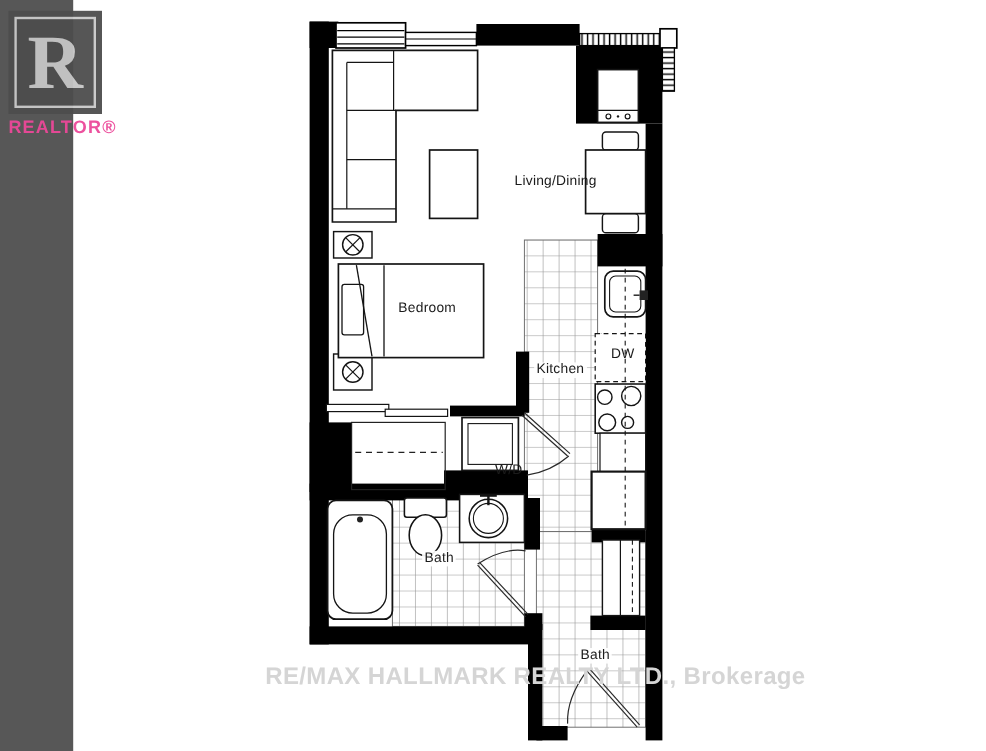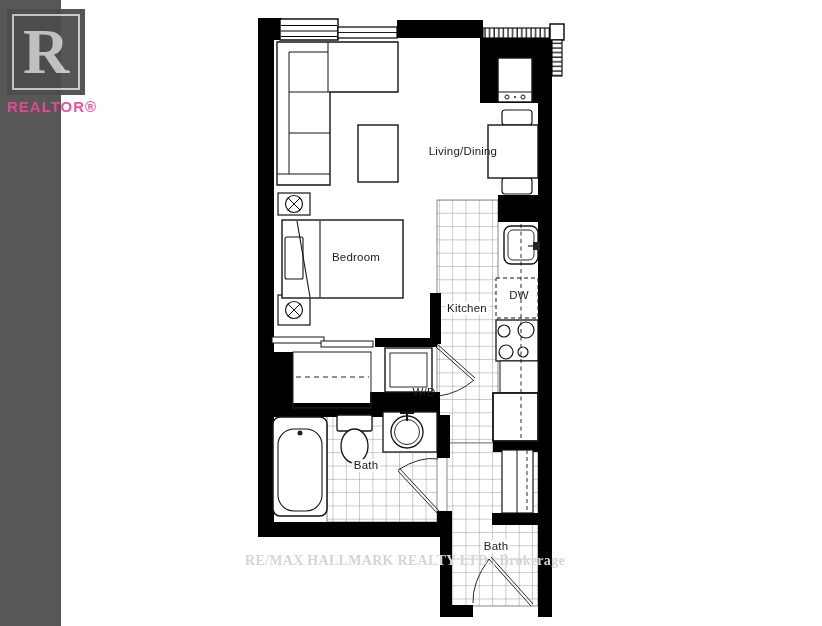--- a/index.html
+++ b/index.html
@@ -18,22 +18,22 @@
   .logo-box{position:relative;width:78px;height:86px;background:#4d4d4d;}
   .logo-inner{position:absolute;inset:5px;border:2px solid #c9c9c9;}
   .logo-r{
     position:absolute;inset:0;display:flex;align-items:center;justify-content:center;
     font-family:"Liberation Serif",serif;font-weight:bold;font-size:64px;color:#c6c6c6;
   }
   .logo-text{
     margin-top:3px;font-size:15px;font-weight:bold;color:#ec4899;letter-spacing:1px;
   }
   .watermark{
-    position:absolute;left:245px;top:553px;z-index:6;
-    font-size:14px;font-weight:bold;color:#d5d5d5;letter-spacing:.3px;white-space:nowrap;font-family:Liberation Serif, serif;
+    position:absolute;left:221px;top:553px;z-index:6;
+    font-size:20px;font-weight:bold;color:#d5d5d5;letter-spacing:.3px;white-space:nowrap;
   }
 </style>
 </head>
 <body>
 
 <div class="sidebar"></div>
 
 <svg class="plan-svg" width="822" height="626" viewBox="0 0 822 626">
   <defs>
     <pattern id="tileGrid" width="13.3" height="13.3" patternUnits="userSpaceOnUse">

